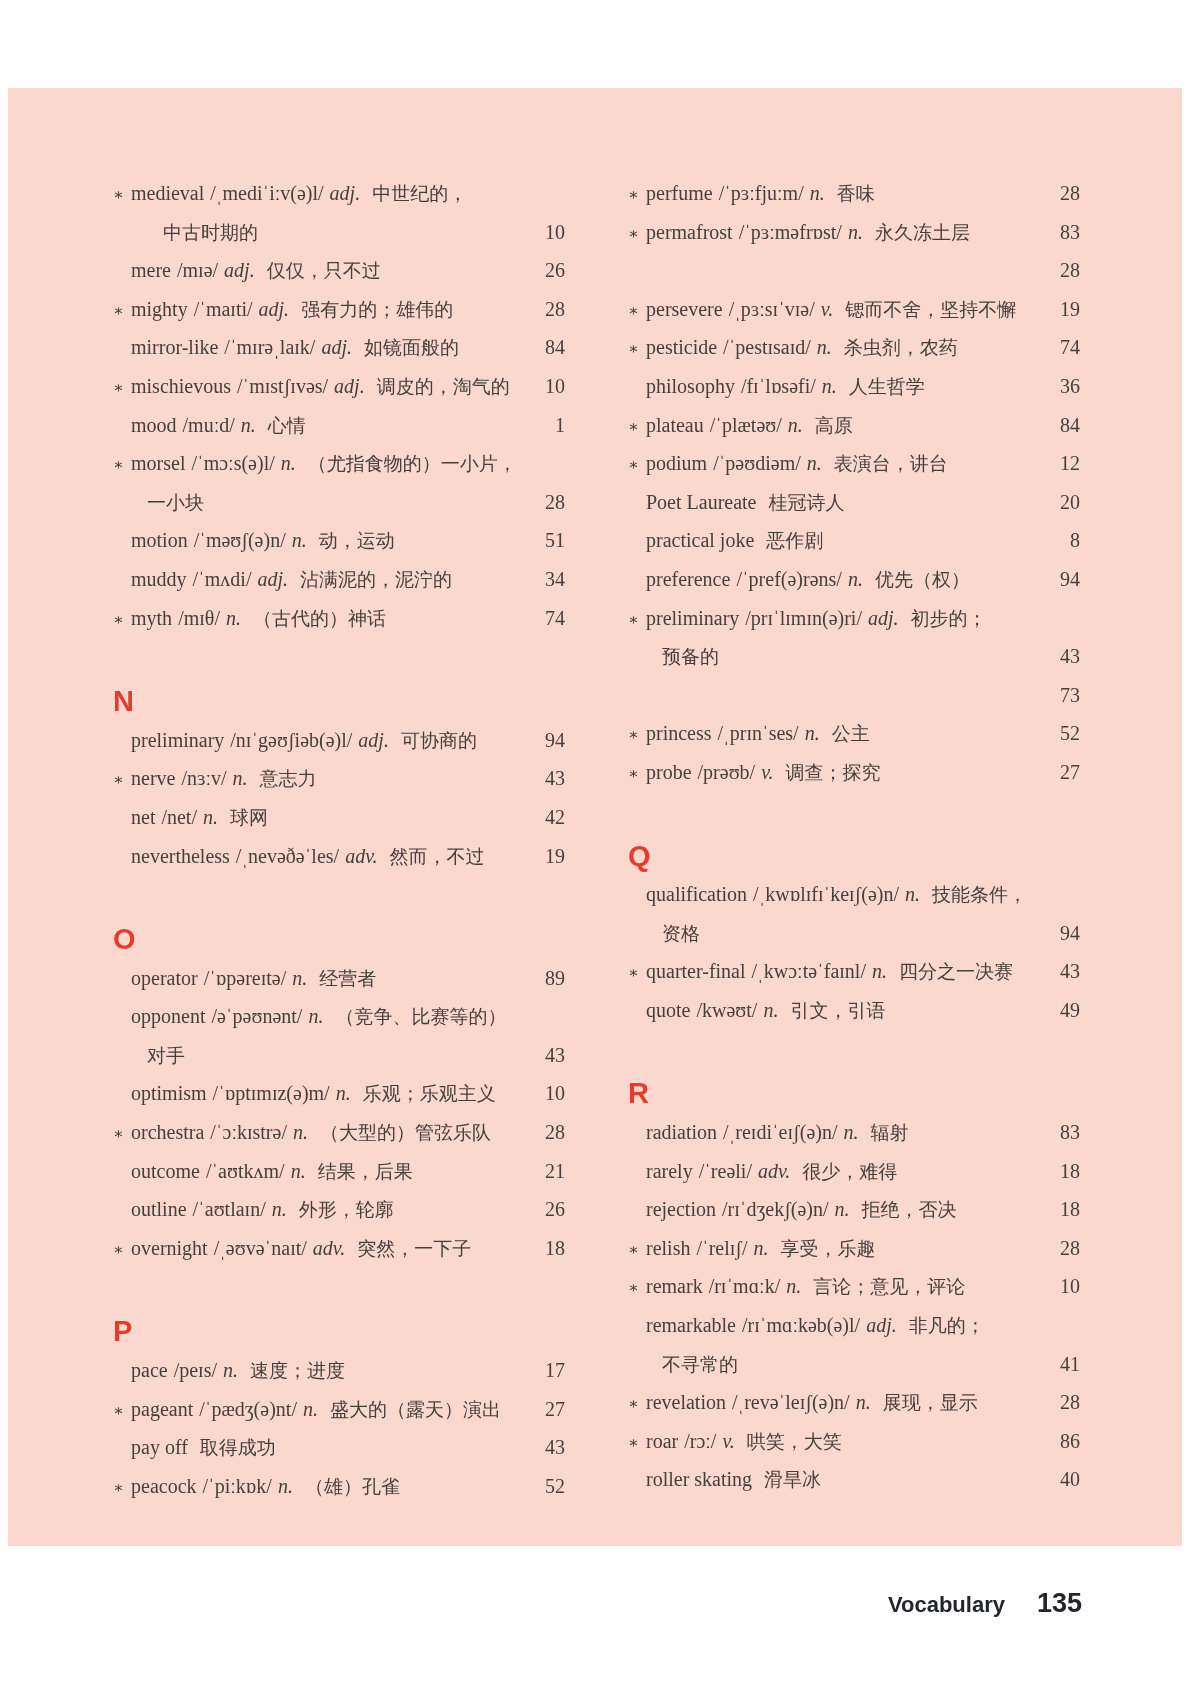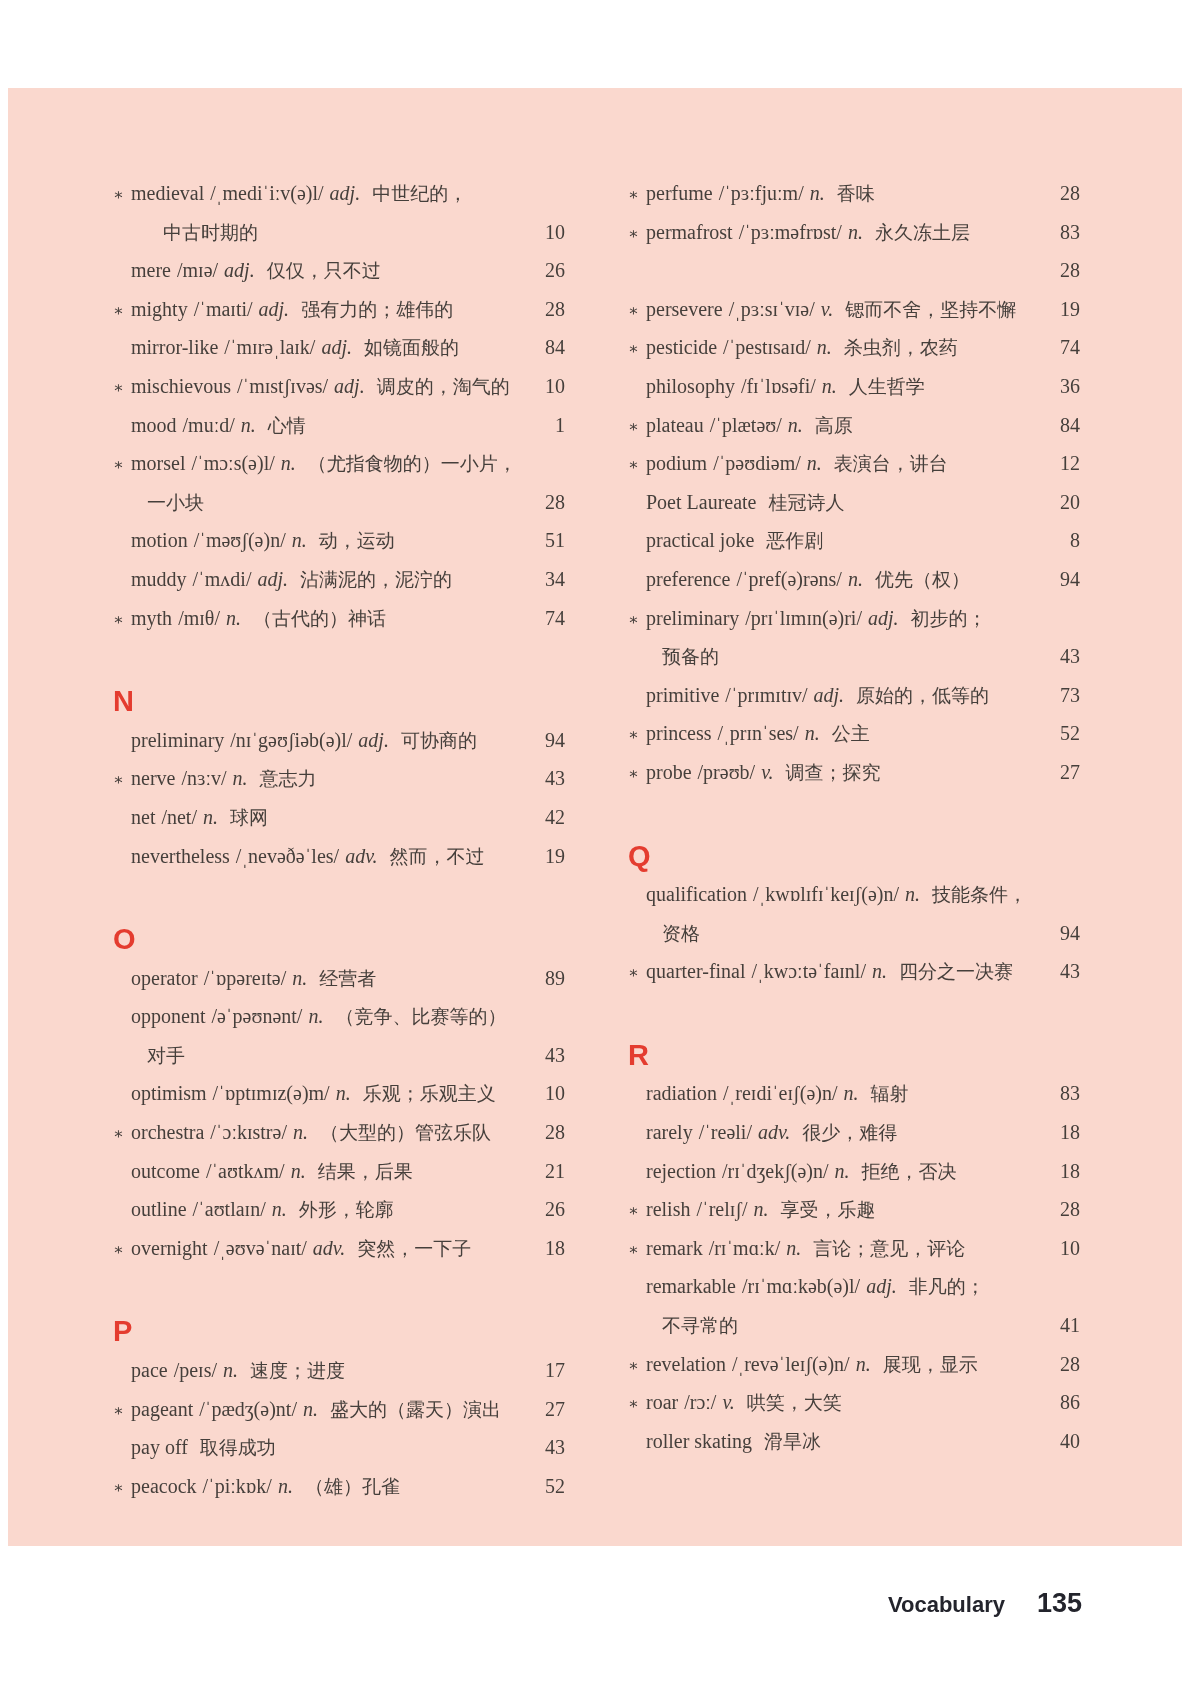--- a/index.html
+++ b/index.html
@@ -258,21 +258,20 @@
             <span class="star">∗</span>
             <span class="content"><span class="en">preliminary</span><span class="phon">/prɪˈlɪmɪn(ə)ri/</span><span class="pos">adj.</span><span class="zh">初步的；</span></span>
           </div>
           <div class="line">
             <span class="cont-indent"></span>
             <span class="content"><span class="zh" style="margin-left: 0px;">预备的</span></span>
             <span class="page-num">43</span>
           </div>
           <div class="line">
             <span class="star"></span>
-            <span class="content"><span class="en">primitive</span><span class="phon">/ˈprɪmɪtɪv/</span><span class="pos">adj.</span><span class="zh">原始的，低等的</span></span>
             <span class="page-num">73</span>
           </div>
           <div class="line">
             <span class="star">∗</span>
             <span class="content"><span class="en">princess</span><span class="phon">/ˌprɪnˈses/</span><span class="pos">n.</span><span class="zh">公主</span></span>
             <span class="page-num">52</span>
           </div>
           <div class="line">
             <span class="star">∗</span>
             <span class="content"><span class="en">probe</span><span class="phon">/prəʊb/</span><span class="pos">v.</span><span class="zh">调查；探究</span></span>
@@ -285,20 +284,25 @@
           </div>
           <div class="line">
             <span class="cont-indent"></span>
             <span class="content"><span class="zh" style="margin-left: 0px;">资格</span></span>
             <span class="page-num">94</span>
           </div>
           <div class="line">
             <span class="star">∗</span>
             <span class="content"><span class="en">quarter-final</span><span class="phon">/ˌkwɔːtəˈfaɪnl/</span><span class="pos">n.</span><span class="zh">四分之一决赛</span></span>
             <span class="page-num">43</span>
+          </div>
+          <div class="line">
+            <span class="star"></span>
+            <span class="content"><span class="en">quote</span><span class="phon">/kwəʊt/</span><span class="pos">n.</span><span class="zh">引文，引语</span></span>
+            <span class="page-num">49</span>
           </div>
           <div class="section-letter">R</div>
           <div class="line">
             <span class="star"></span>
             <span class="content"><span class="en">radiation</span><span class="phon">/ˌreɪdiˈeɪʃ(ə)n/</span><span class="pos">n.</span><span class="zh">辐射</span></span>
             <span class="page-num">83</span>
           </div>
           <div class="line">
             <span class="star"></span>
             <span class="content"><span class="en">rarely</span><span class="phon">/ˈreəli/</span><span class="pos">adv.</span><span class="zh">很少，难得</span></span>

